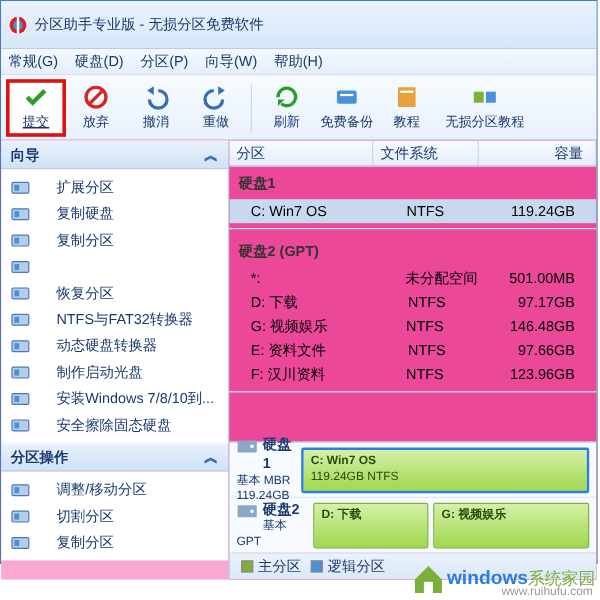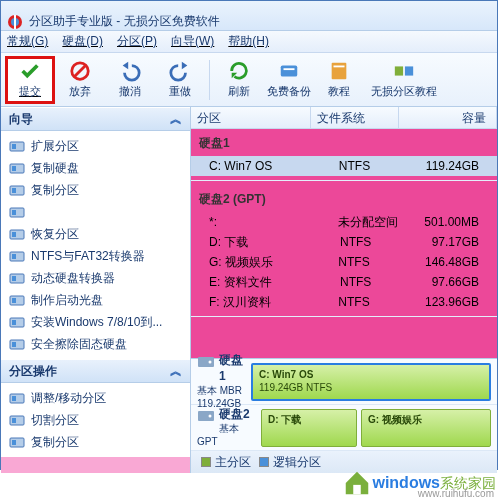--- a/index.html
+++ b/index.html
@@ -1,39 +1,39 @@
 <!DOCTYPE html>
 <html><head>
 <meta charset="utf-8">
 <style>
 * { margin: 0; padding: 0; box-sizing: border-box; font-family: "Microsoft YaHei", SimSun, sans-serif; font-size: 12px; }
 body { background: #fff; width: 500px; height: 500px; overflow: hidden; position: relative; }
 
 .window { border: 1px solid #4a78b8; background: #fff; width: 498px; height: 470px; }
-.titlebar { background: linear-gradient(#eaf3fd, #d7e7fa); height: 30px; display: flex; align-items: flex-end; padding: 0 6px; border-bottom: 1px solid #b5cde8; }
+.titlebar { background: linear-gradient(#eaf3fd, #d7e7fa); height: 40px; display: flex; align-items: center; padding: 0 6px; border-bottom: 1px solid #b5cde8; }
 .titlebar .appicon { width: 16px; height: 16px; margin-right: 6px; }
 .titlebar .title { color: #1a3a6e; }
 
-.menubar { background: linear-gradient(#f5f9fe, #e4eefb); height: 22px; display: flex; align-items: center; padding: 0 6px; gap: 14px; border-bottom: 1px solid #c7d8ef; text-decoration: underline; }
+.menubar { background: linear-gradient(#f5f9fe, #e4eefb); height: 22px; display: flex; align-items: center; padding: 0 6px; gap: 14px; border-bottom: 1px solid #c7d8ef; }
 .menubar span { color: #1a3a6e; cursor: default; }
 
 .toolbar { background: linear-gradient(#f7fbff, #e8f1fc); height: 54px; display: flex; align-items: center; padding: 0 4px; border-bottom: 1px solid #b5cde8; }
 .tbtn { display: flex; flex-direction: column; align-items: center; justify-content: center; width: 50px; height: 48px; cursor: default; }
 .tbtn .ico { width: 22px; height: 22px; margin-bottom: 2px; }
 .tbtn .lbl { color: #1a3a6e; font-size: 11px; }
 .tbtn.highlight { border: 3px solid #d11; background: #fff; text-decoration: underline; }
 .sep { width: 1px; height: 40px; background: #c7d8ef; margin: 0 4px; }
 
 .body { display: flex; height: calc(100% - 102px); }
 
 .sidebar { width: 190px; background: #f9a8d4; border-right: 1px solid #b5cde8; overflow: hidden; }
 .panel-hd { background: linear-gradient(#e8f1fc, #d0e2f7); height: 24px; display: flex; align-items: center; padding: 0 8px; border-top: 1px solid #fff; border-bottom: 1px solid #b5cde8; color: #1a3a6e; font-weight: bold; }
 .panel-hd .chev { margin-left: auto; color: #3a6db7; }
 .wizlist { background: #fff; padding: 4px 0; }
-.wizitem { display: flex; align-items: center; height: 22px; padding: 0 8px; gap: 6px; color: #1a3a6e; cursor: default; }
+.wizitem { display: flex; align-items: center; height: 22px; padding: 0 8px; gap: 22px; color: #1a3a6e; cursor: default; }
 .wizitem .wi { width: 16px; height: 16px; flex-shrink: 0; }
 
 .main { flex: 1; display: flex; flex-direction: column; background: #ec4899; overflow: hidden; }
 .listhdr { display: flex; background: linear-gradient(#f7fbff, #e4eefb); height: 22px; border-bottom: 1px solid #c7d8ef; color: #1a3a6e; }
 .listhdr div { border-right: 1px solid #c7d8ef; padding: 3px 6px; }
 .col1 { width: 120px; } .col2 { width: 88px; } .col3 { flex:1; text-align: right; padding-right: 10px !important; }
 
 .disklist { flex: 1; overflow: hidden; padding-bottom: 2px; }
 .groupname { font-weight: bold; color: #333; padding: 6px 8px 4px; }
 .prow { display: flex; height: 20px; align-items: center; }

